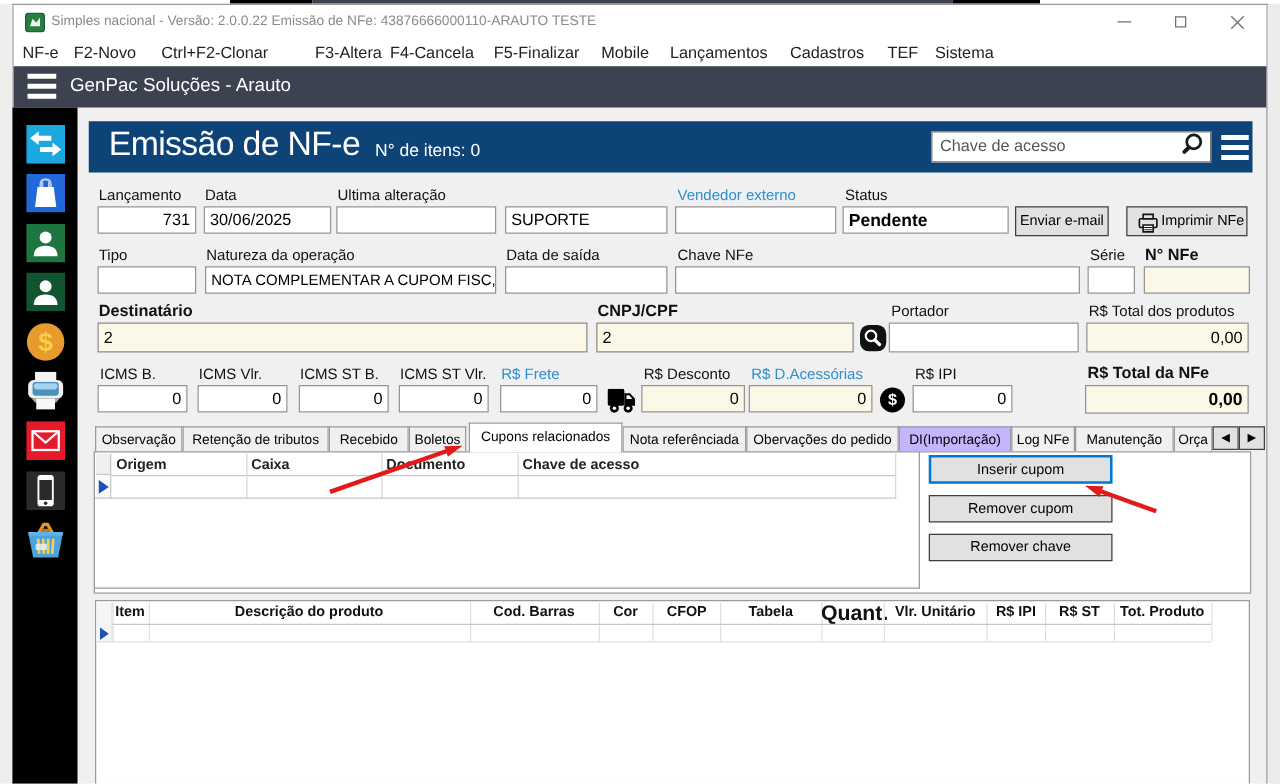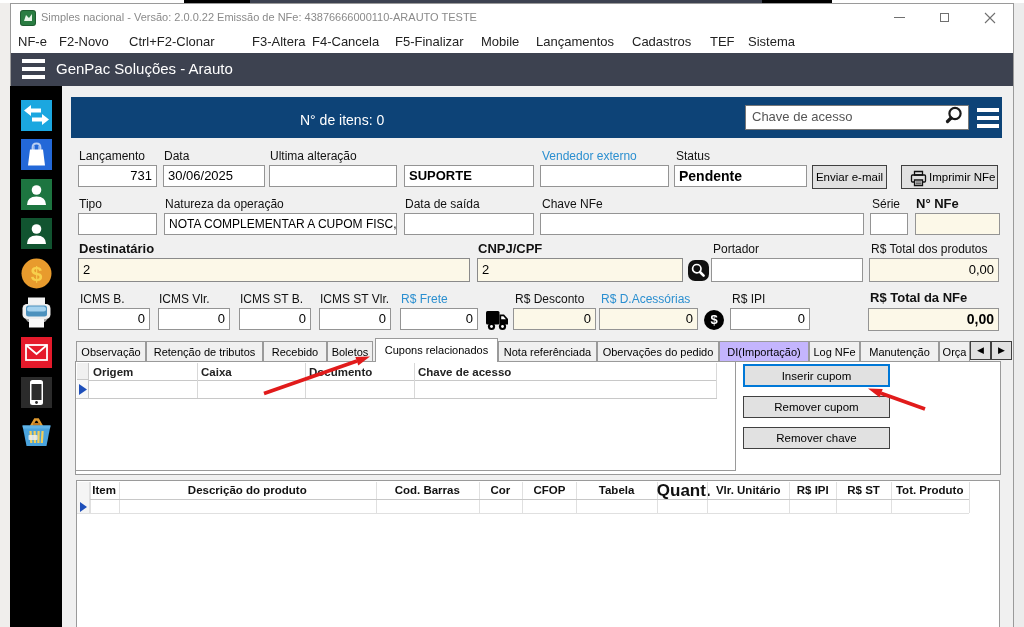--- a/index.html
+++ b/index.html
@@ -117,20 +117,21 @@
           <line x1="9.5" y1="14" x2="10.3" y2="26"></line>
           <line x1="13.6" y1="14" x2="14" y2="26"></line>
           <line x1="17.6" y1="14" x2="17.4" y2="26"></line>
           <line x1="21.6" y1="14" x2="20.8" y2="26"></line>
         </g>
         <rect x="7.5" y="18" width="9" height="5" rx="0.8" fill="#eee" opacity="0.85"></rect>
       </svg></div>
   </div>
 
 <div class="abs" style="left:71px;top:97px;width:931px;height:41px;background:#0d4377;">
+  <div class="abs" style="left:16px;top:3px;font-size:27px;letter-spacing:-0.5px;color:#fff;">Emissão de NF-e</div>
   <div class="abs" style="left:229px;top:15px;font-size:14px;color:#fff;">N° de itens: 0</div>
 
   <div class="abs" style="left:674px;top:8px;width:224px;height:25px;background:#fff;border:1px solid #777;"></div>
   <div class="abs" style="left:681px;top:12px;font-size:13px;color:#555;">Chave de acesso</div>
   <svg class="abs" style="left:874px;top:8px;" width="19" height="19" viewBox="0 0 19 19">
       <circle cx="10" cy="8.5" r="5.6" fill="none" stroke="#1a1a1a" stroke-width="2.2"></circle>
       <path d="M6 13 L2.5 16.5" stroke="#1a1a1a" stroke-width="3.2" stroke-linecap="round"></path>
     </svg>
   <div class="abs" style="left:905.5px;top:10.5px;width:22px;height:4px;background:#fff;"></div>
   <div class="abs" style="left:905.5px;top:18.5px;width:22px;height:4px;background:#fff;"></div>
@@ -140,21 +141,21 @@
 <div class="lbl" style="left:79px;top:149px;">Lançamento</div>
 <div class="lbl" style="left:164px;top:149px;">Data</div>
 <div class="lbl" style="left:270px;top:149px;">Ultima alteração</div>
 <div class="lbl" style="left:405px;top:166px;">Vendedor</div>
 <div class="lbl blue" style="left:542px;top:149px;">Vendedor externo</div>
 <div class="lbl" style="left:676px;top:149px;">Status</div>
 
 <div class="fld" style="left:78px;top:165px;width:79px;height:22px;text-align:right;">731</div>
 <div class="fld" style="left:163px;top:165px;width:102px;height:22px;">30/06/2025</div>
 <div class="fld" style="left:269px;top:165px;width:128px;height:22px;"></div>
-<div class="fld" style="left:404px;top:165px;width:130px;height:22px;font-weight:bold;">SUPORTE</div>
+<div class="fld" style="left:404px;top:165px;width:130px;height:22px;">SUPORTE</div>
 <div class="fld" style="left:540px;top:165px;width:129px;height:22px;"></div>
 <div class="fld b" style="left:674px;top:165px;width:133px;height:22px;font-size:14px;">Pendente</div>
 <div class="btn" style="left:812px;top:165px;width:75px;height:24px;line-height:22px;">Enviar e-mail</div>
 <div class="btn" style="left:901px;top:165px;width:97px;height:24px;line-height:22px;text-align:left;">
   <svg style="position:absolute;left:8px;top:4px;" width="17" height="17" viewBox="0 0 17 17">
       <path d="M4.5 1.5 h8 v3.5 h-8 z" fill="none" stroke="#111" stroke-width="1.3"></path>
       <rect x="1.5" y="5" width="14" height="7" rx="1" fill="none" stroke="#111" stroke-width="1.3"></rect>
       <path d="M4.5 10 h8 v5.5 h-8 z" fill="#fff" stroke="#111" stroke-width="1.3"></path>
       <path d="M5.5 12 h6 M5.5 13.8 h6" stroke="#111" stroke-width="0.9"></path>
     </svg>

